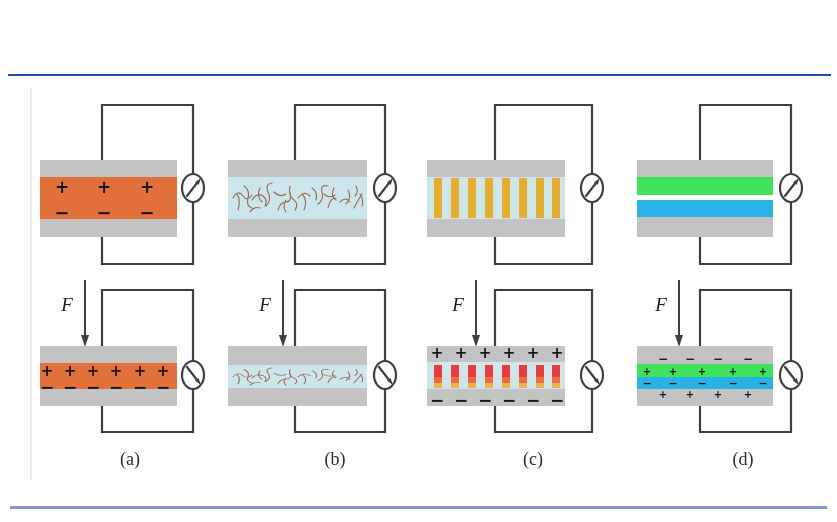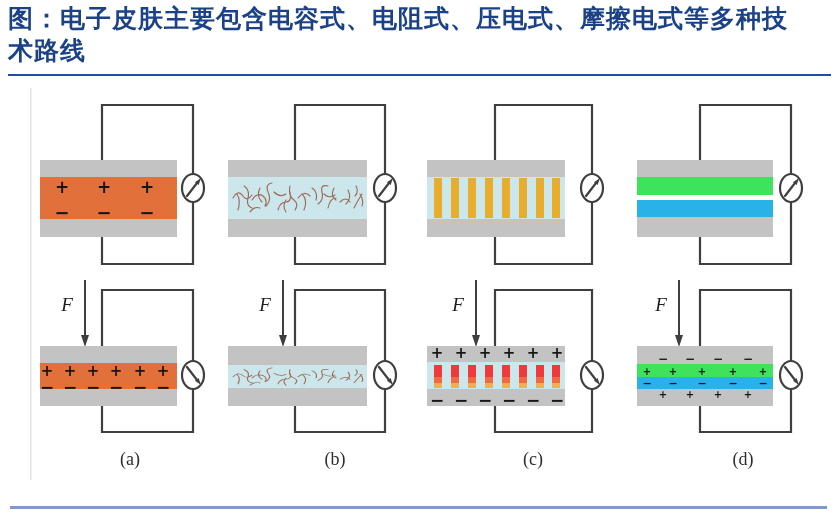--- a/index.html
+++ b/index.html
@@ -15,22 +15,21 @@
   .charge{font-family:"DejaVu Sans",sans-serif;font-weight:bold;fill:#161616;text-anchor:middle}
   .f-label{font-family:"Liberation Serif",serif;font-style:italic;font-size:19px;fill:#1c1c1c;text-anchor:middle}
   .p-label{font-family:"Liberation Serif",serif;font-size:18px;fill:#2d2d2d;text-anchor:middle}
   .net{fill:none;stroke-width:1.15;stroke-linecap:round}
   .meter-needle{stroke-width:2.2;stroke-linecap:round}
 </style>
 </head>
 <body>
 
 <div class="title" style="color: rgb(27, 65, 135);">
-  <span>图：电子皮肤主要包含电容式、电阻式、压电式、摩擦电式等多种技</span><br>
-  <span>术路线</span>
+  <br>
 </div>
 <div class="divider-top" style="background-color: rgb(29, 79, 158);"></div>
 <div class="divider-bottom" style="background-color: rgb(128, 153, 200);"></div>
 
 <svg class="figure" width="837" height="421" viewBox="0 0 837 421">
 
   <rect x="30" y="3" width="1.5" height="392" fill="#e4e4e4"></rect>
 
   <g>
     <g>

